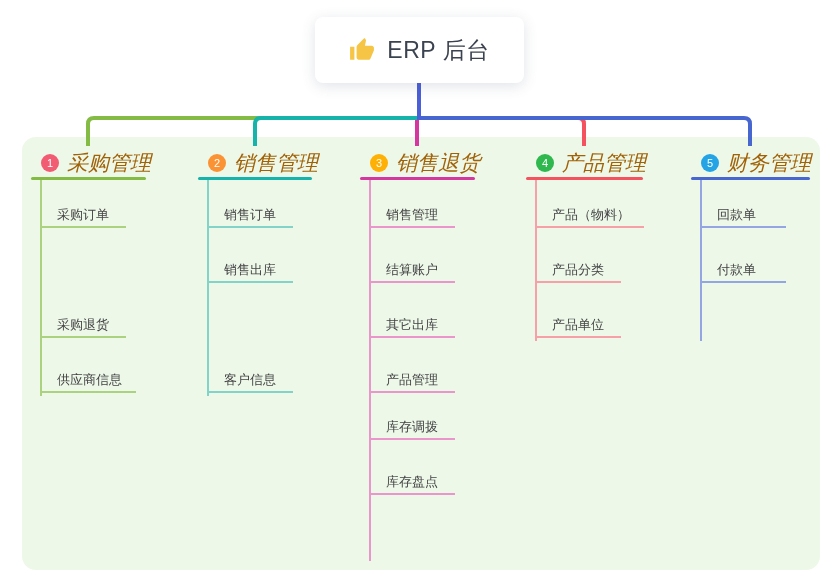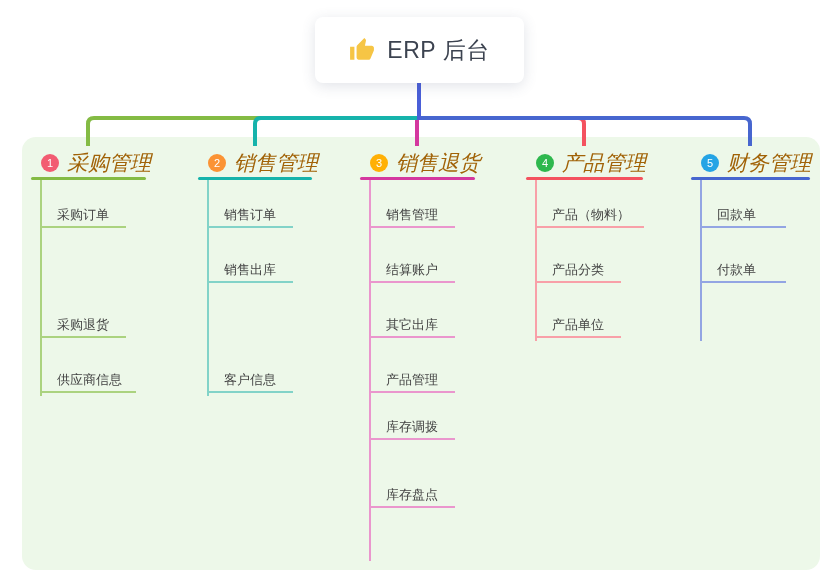--- a/index.html
+++ b/index.html
@@ -39,21 +39,21 @@
     position:absolute; left:9px; top:32px; width:2px;
     background:var(--light,#ccc);
   }
   .child {
     position:absolute; left:9px; height:26px; line-height:25px;
     border-bottom:2px solid var(--light,#ccc);
     min-width:86px; box-sizing:border-box;
     padding:0 14px 16px 17px; font-size:13px; color:#444; white-space:nowrap;
   }
   .c0{top:54px}.c1{top:109px}.c2{top:164px}.c3{top:219px}
-  .c4{top:266px}.c5{top:334px}.c6{top:384px}
+  .c4{top:266px}.c5{top:321px}.c6{top:384px}
 </style>
 </head>
 <body>
 
 <div class="panel"></div>
 
 <svg class="connectors" width="839" height="160" viewBox="0 0 839 160">
   <g fill="none" stroke-width="4" stroke-linecap="butt" stroke-linejoin="round">
     <path d="M 88 146 L 88 124 Q 88 118 94 118 L 419 118" stroke="#84bb44" style="stroke: rgb(132, 187, 68);"></path>
     <path d="M 255 146 L 255 124 Q 255 118 261 118 L 419 118" stroke="#16b3ab" style="stroke: rgb(22, 179, 171);"></path>

